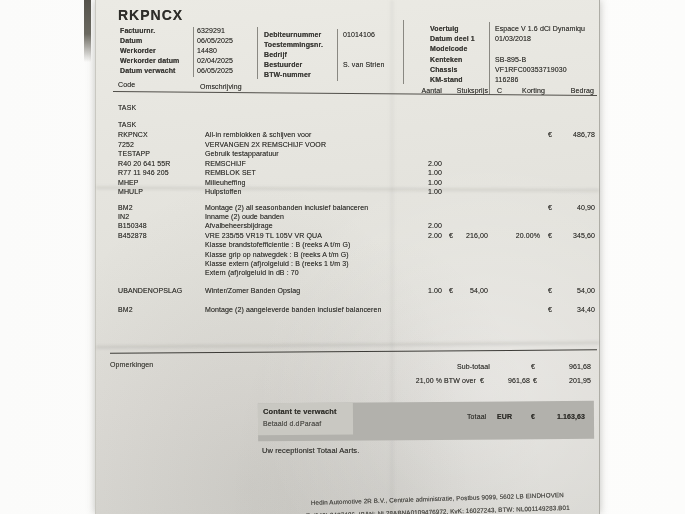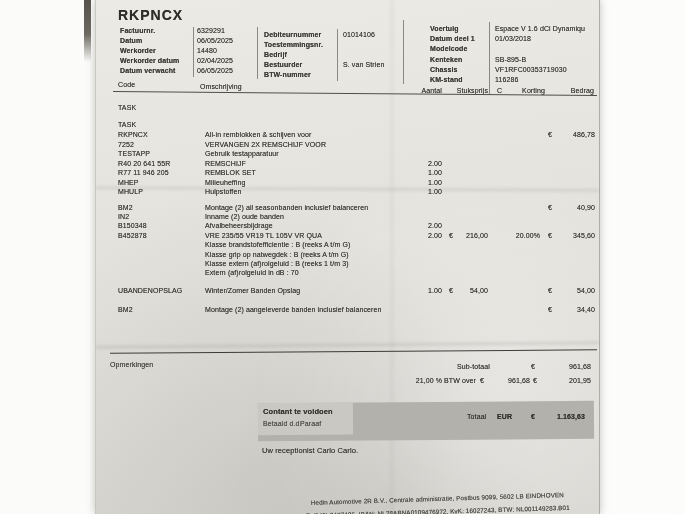--- a/index.html
+++ b/index.html
@@ -217,28 +217,28 @@
     <span class="t" style="left:480px;top:377px;">€</span>
     <span class="t ra" style="left:492px;top:377px;width:38px;">961,68</span>
     <span class="t" style="left:533px;top:377px;">€</span>
     <span class="t ra" style="left:553px;top:377px;width:38px;">201,95</span>
   </div>
 
   <div class="band">
     <div class="band-patch"></div>
   </div>
   <div>
-    <span class="t b" style="left:263px;top:407px;font-size:7.5px;color:#35342f;">Contant te voldoen</span>
+    <span class="t b" style="left:263px;top:407px;font-size:7.5px;color:#35342f;">Contant te verwacht</span>
     <span class="t muted" style="left:263px;top:420px;">Betaald d.d.</span>
     <span class="t muted" style="left:300px;top:420px;">Paraaf</span>
     <span class="t" style="left:467px;top:413px;color:#35342f;">Totaal</span>
     <span class="t b" style="left:497px;top:413px;color:#2f2e2a;">EUR</span>
     <span class="t b" style="left:531px;top:413px;color:#2f2e2a;">€</span>
     <span class="t b ra" style="left:545px;top:413px;width:40px;color:#2f2e2a;">1.163,63</span>
   </div>
 
-  <div class="t" style="left:262px;top:446px;font-size:7.5px;">Uw receptionist Carlo Carlo.</div>
+  <div class="t" style="left:262px;top:446px;font-size:7.5px;">Uw receptionist Totaal Aarts.</div>
 
   <div class="footer-rot">
     <div class="t f" style="left:295px;top:495px;width:285px;text-align:center;">Hedin Automotive 2R B.V., Centrale administratie, Postbus 9099, 5602 LB  EINDHOVEN</div>
     <div class="t f" style="left:280px;top:508px;width:315px;text-align:center;">T: (040) 2427486, IBAN: NL28ABNA0109476972, KvK: 16027243, BTW: NL001149283.B01</div>
   </div>
 </div>
 
 </body></html>

